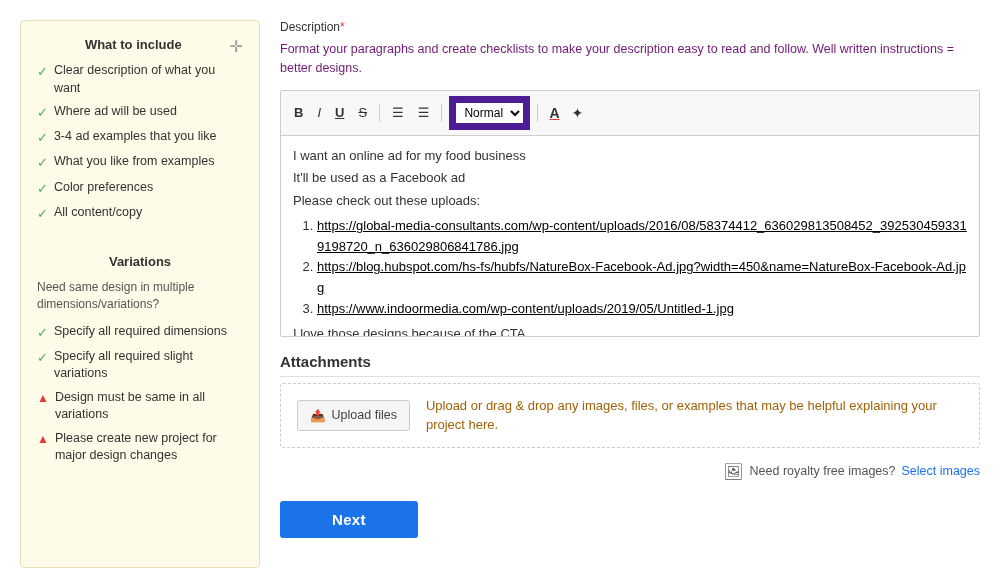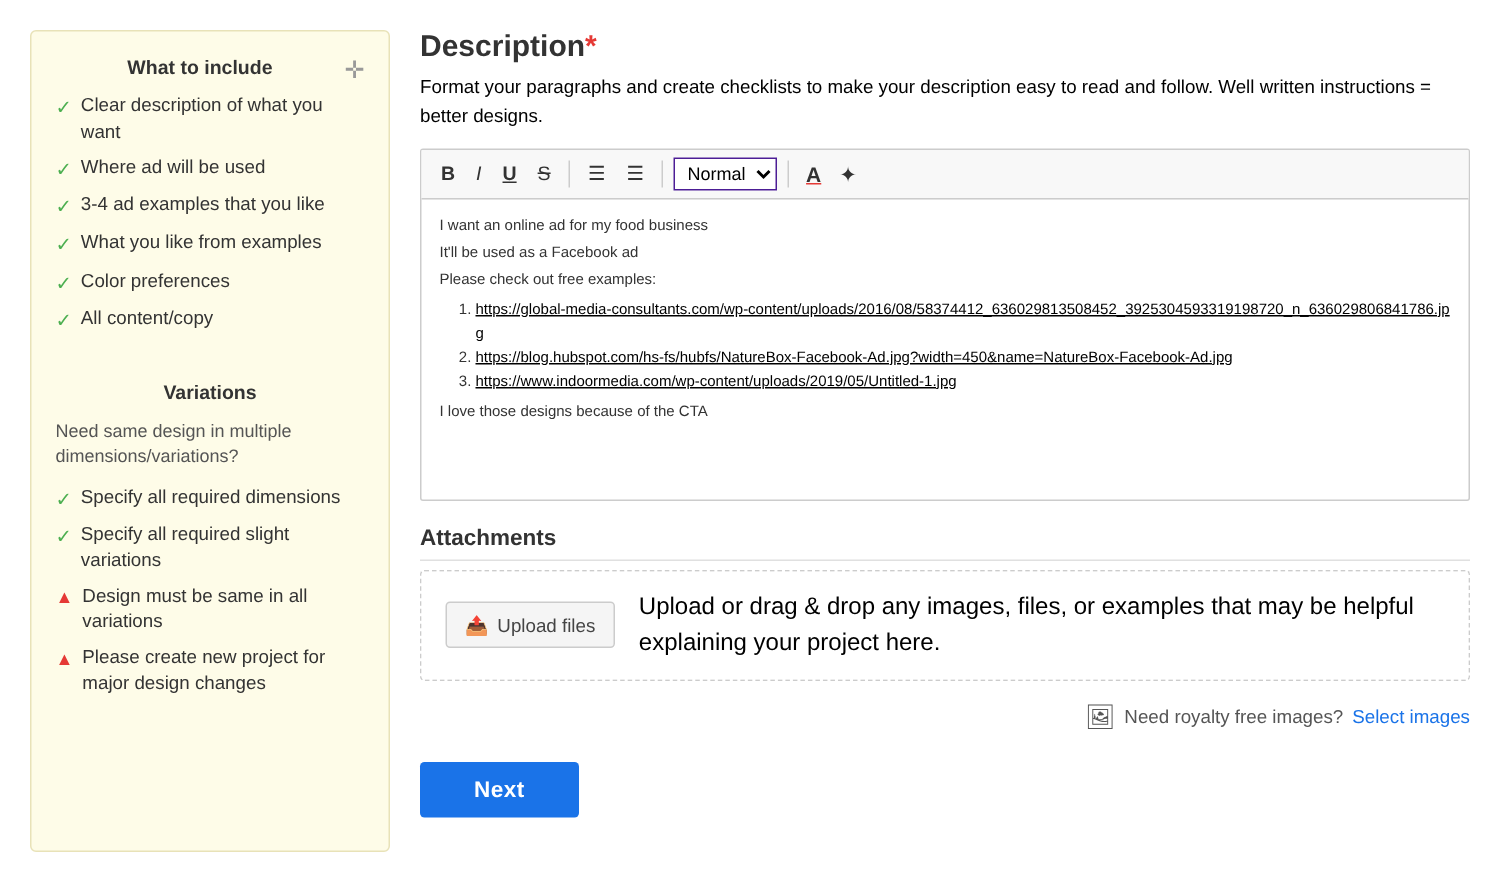--- a/index.html
+++ b/index.html
@@ -68,31 +68,31 @@
       font-size: 12px;
       margin-top: 3px;
       margin-bottom: 10px;
       line-height: 1.4;
     }
     
     .main {
       flex: 1;
     }
     .field-label {
-      font-size: 20px;
-      font-weight: bold;
+      font-size: 12px;
+      font-weight: normal;
       color: #333;
       margin-bottom: 6px;
     }
     .field-label .required {
       color: #e53935;
     }
     .field-hint {
       font-size: 12.5px;
-      color: #000000;
+      color: #701a75;
       margin-bottom: 12px;
       line-height: 1.5;
     }
     
     .editor-wrapper {
       border: 1px solid #ccc;
       border-radius: 2px;
       margin-bottom: 16px;
     }
     .editor-toolbar {
@@ -116,38 +116,38 @@
     .toolbar-btn.italic { font-style: italic; font-weight: normal; }
     .toolbar-btn.underline { text-decoration: underline; }
     .toolbar-btn.strike { text-decoration: line-through; font-weight: normal; }
     .toolbar-divider {
       width: 1px;
       height: 18px;
       background: #ccc;
       margin: 0 3px;
     }
     .toolbar-select {
-      border: 1px solid #4c1d95;
+      border: 7px solid #4c1d95;
       padding: 2px 4px;
       font-size: 12px;
       background: #fff;
       cursor: pointer;
     }
     .toolbar-icon {
       font-size: 14px;
       padding: 2px 4px;
       cursor: pointer;
       color: #333;
     }
     .editor-body {
       min-height: 200px;
       max-height: 200px;
       overflow-y: auto;
       padding: 10px 12px;
-      font-size: 10px;
+      font-size: 13px;
       line-height: 1.6;
       position: relative;
     }
     .editor-body p { margin-bottom: 2px; }
     .editor-body ol {
       margin-left: 24px;
       margin-top: 4px;
       margin-bottom: 4px;
     }
     .editor-body a {
@@ -180,22 +180,22 @@
       background: #f5f5f5;
       border: 1px solid #ccc;
       border-radius: 3px;
       padding: 7px 12px;
       font-size: 12.5px;
       cursor: pointer;
       color: #444;
       white-space: nowrap;
     }
     .upload-hint {
-      font-size: 16px;
-      color: #000000;
+      font-size: 13px;
+      color: #a16207;
       line-height: 1.5;
     }
     .royalty-row {
       display: flex;
       align-items: center;
       justify-content: flex-end;
       gap: 6px;
       font-size: 12.5px;
       color: #555;
       margin-bottom: 20px;
@@ -207,21 +207,21 @@
       color: #1a73e8;
       cursor: pointer;
       text-decoration: none;
     }
     
     .next-btn {
       background: #1a73e8;
       color: #fff;
       border: none;
       border-radius: 3px;
-      padding: 10px 36px;
+      padding: 10px 52px;
       font-size: 15px;
       font-weight: bold;
       cursor: pointer;
       letter-spacing: 0.3px;
     }
   </style>
 </head>
 <body>
 
 <div class="container">
@@ -303,21 +303,21 @@
           <option>Large</option>
           <option>Huge</option>
         </select>
         <div class="toolbar-divider"></div>
         <span class="toolbar-icon" style="font-weight:bold; text-decoration: underline; text-decoration-color: #e53935;">A</span>
         <span class="toolbar-icon">✦</span>
       </div>
       <div class="editor-body">
         <p>I want an online ad for my food business</p>
         <p>It'll be used as a Facebook ad</p>
-        <p>Please check out free examples:</p>
+        <p>Please check out these uploads:</p>
         <ol>
           <li>
             <a href="#">https://global-media-consultants.com/wp-content/uploads/2016/08/58374412_636029813508452_3925304593319198720_n_636029806841786.jpg</a>
           </li>
           <li>
             <a href="#">https://blog.hubspot.com/hs-fs/hubfs/NatureBox-Facebook-Ad.jpg?width=450&amp;name=NatureBox-Facebook-Ad.jpg</a>
           </li>
           <li>
             <a href="#">https://www.indoormedia.com/wp-content/uploads/2019/05/Untitled-1.jpg</a>
           </li>

